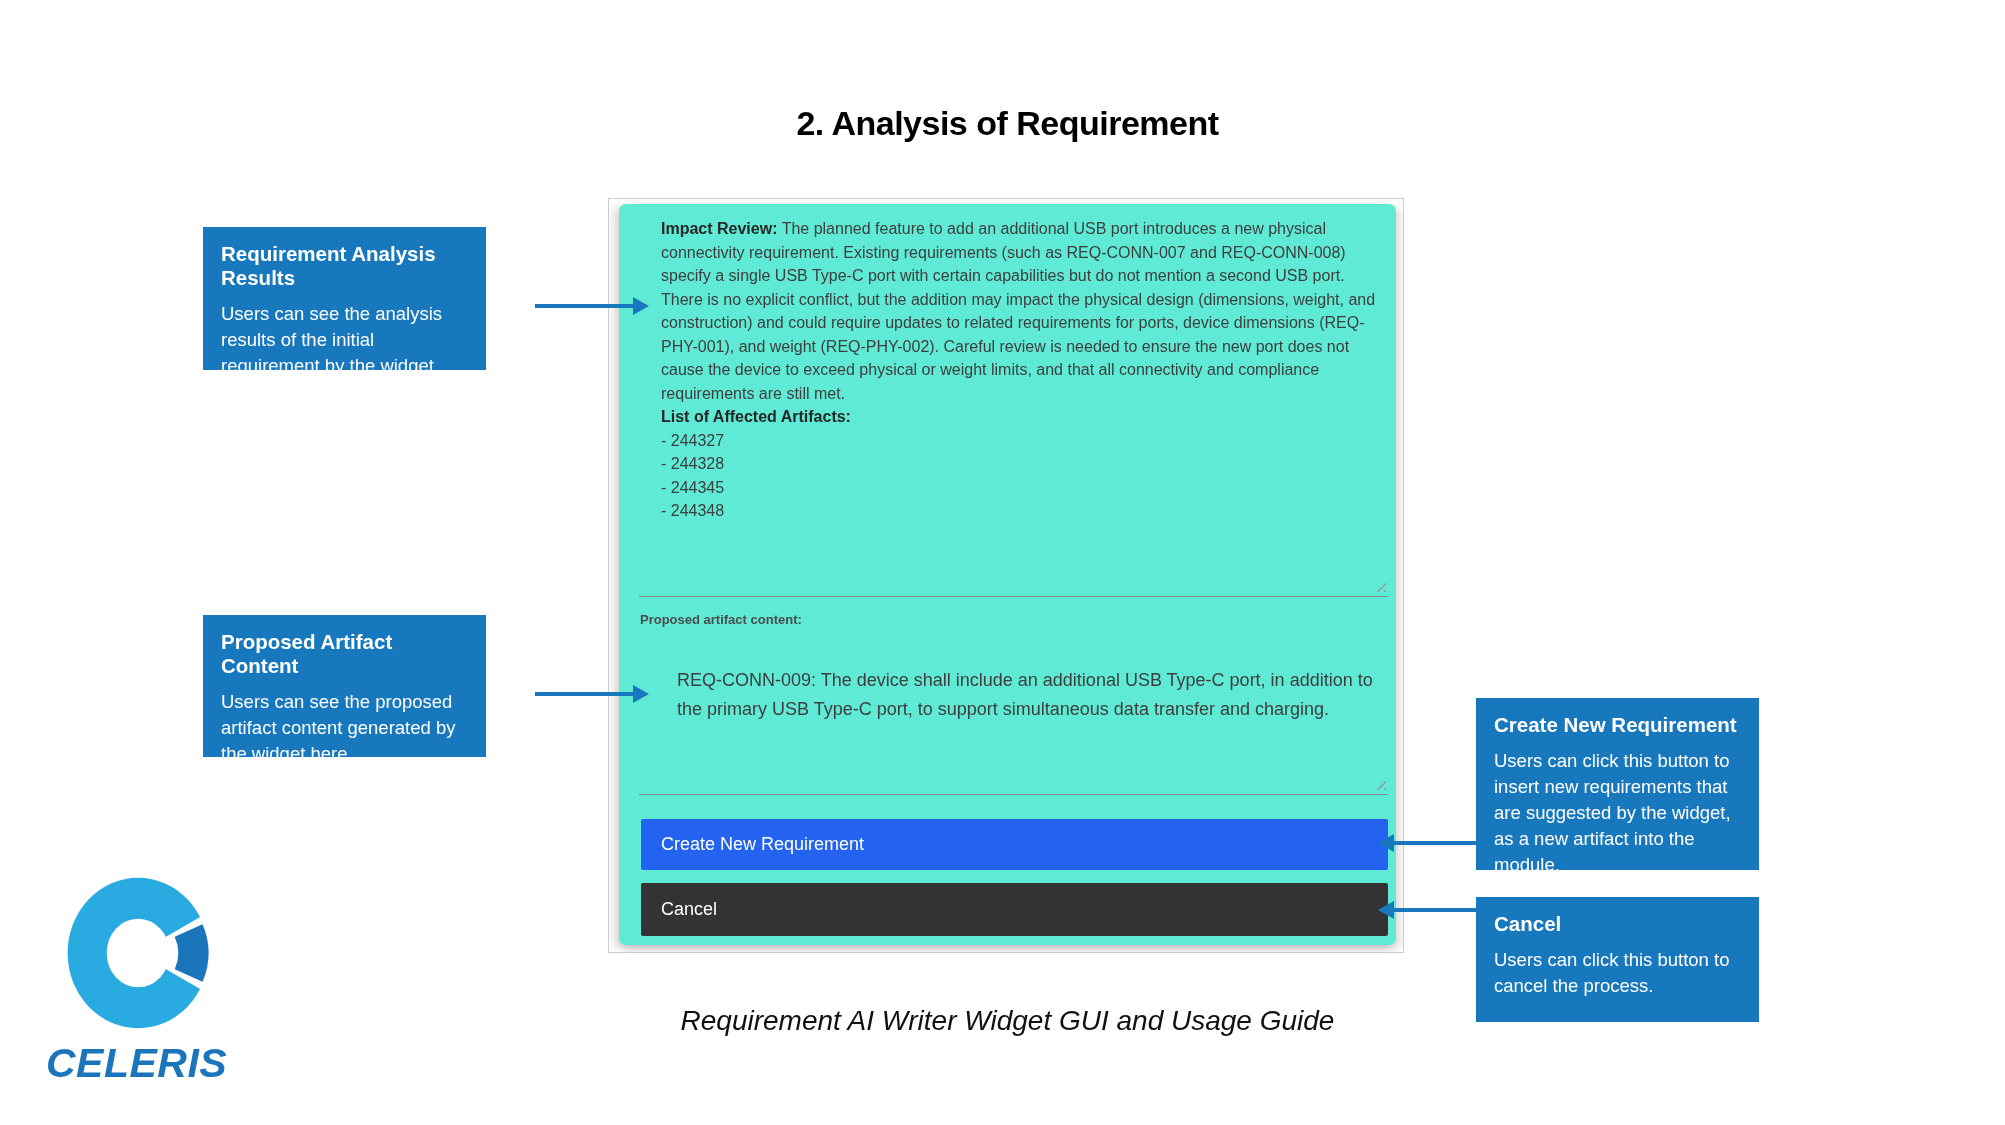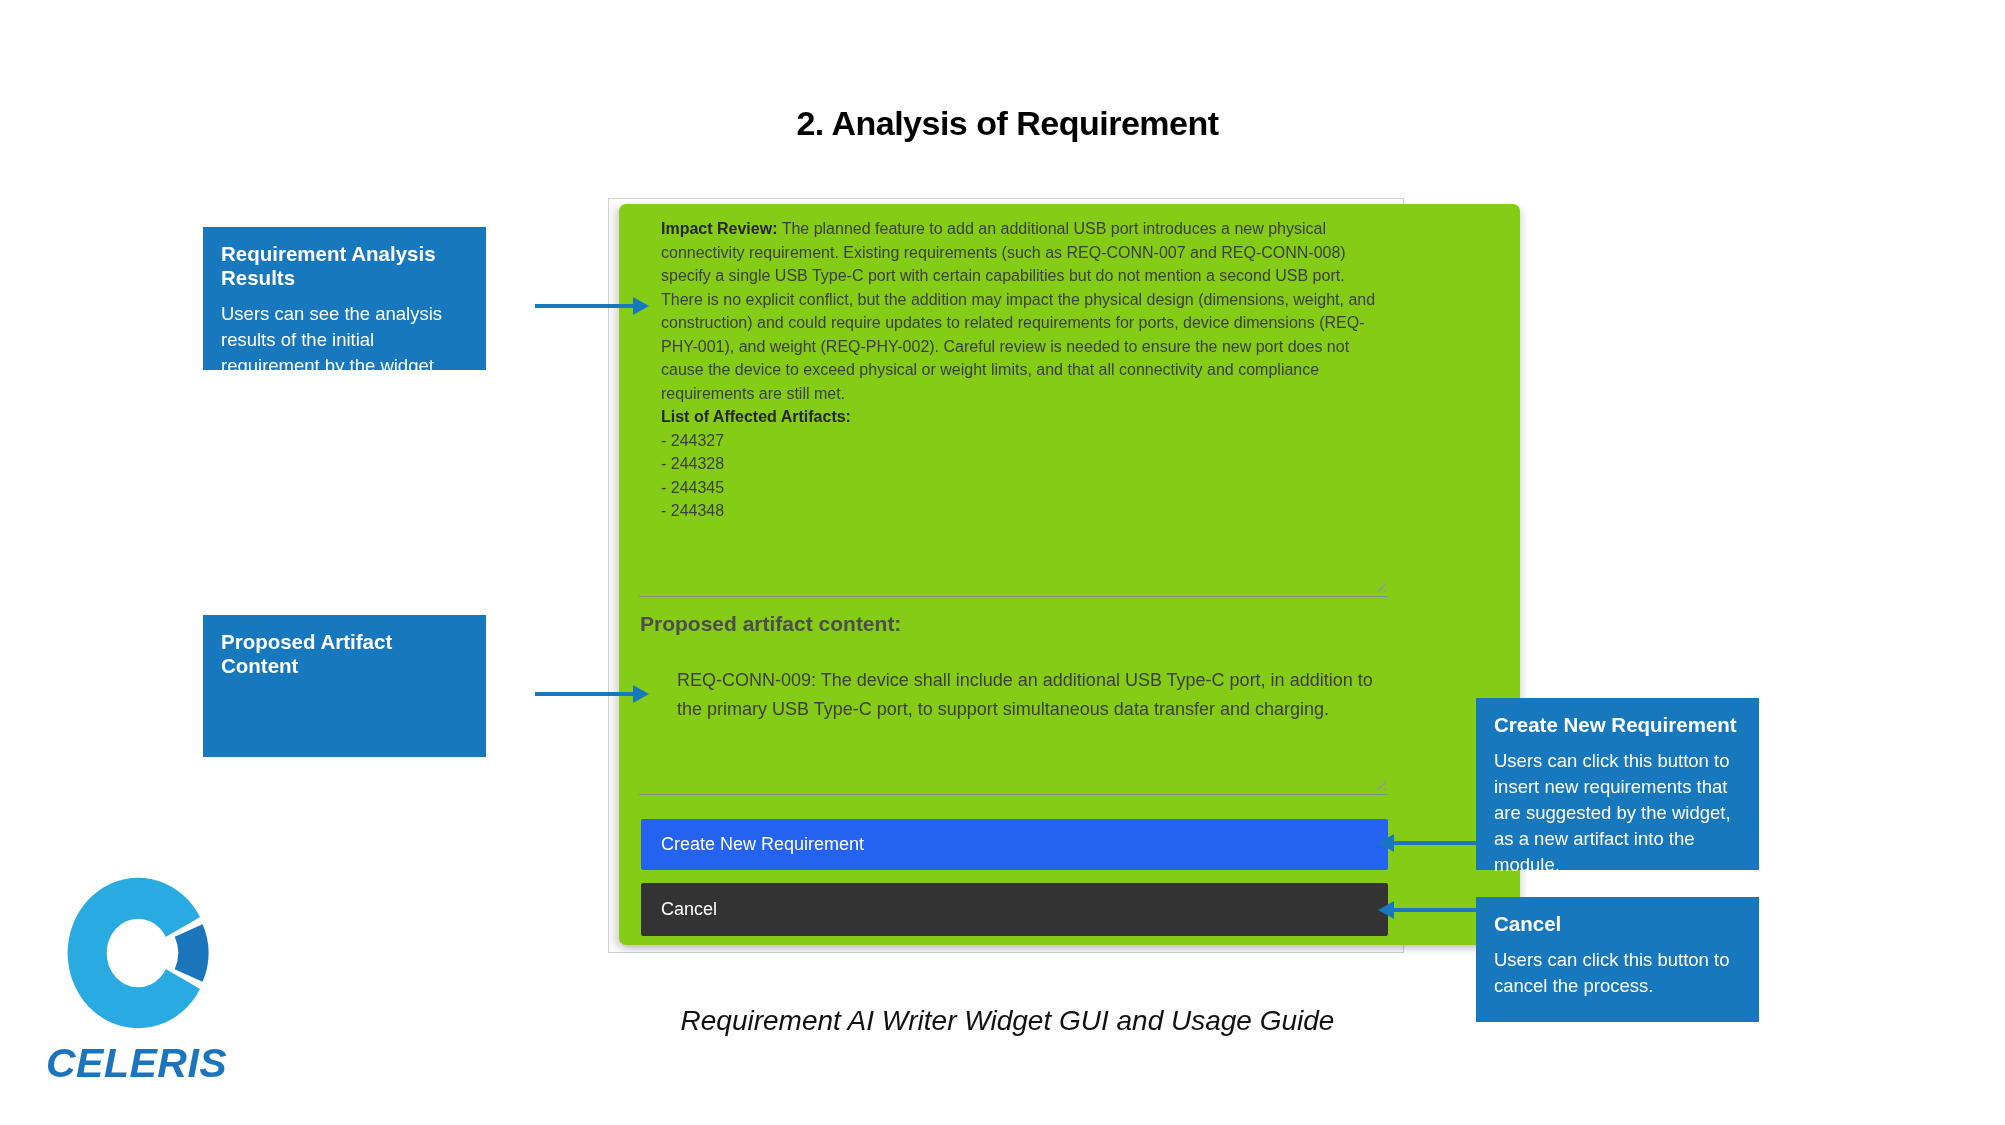--- a/index.html
+++ b/index.html
@@ -8,38 +8,38 @@
 
   
   .page-title{position:absolute;left:0;top:104px;width:2015px;text-align:center;
               font-size:34px;font-weight:bold;color:#000;letter-spacing:-0.5px;}
   .page-caption{position:absolute;left:0;top:1005px;width:2015px;text-align:center;
               font-size:28px;font-style:italic;color:#111;}
 
   
   .panel{position:absolute;left:608px;top:198px;width:796px;height:755px;
          background:#fbfbfb;border:1px solid #cfcfcf;box-sizing:border-box;}
-  .card{position:absolute;left:10px;top:5px;width:901px;height:741px;background:#84cc16;
+  .card{position:absolute;left:10px;top:5px;width:777px;height:741px;background:#5eead4;
         border-radius:7px;
         box-shadow:-5px 3px 7px rgba(0,0,0,0.12), 3px 4px 7px rgba(0,0,0,0.14);}
 
   .analysis-text{position:absolute;left:42px;top:13px;width:716px;
                  font-size:16px;line-height:23.5px;color:#3e3e3e;}
   .analysis-text .b,.b{font-weight:bold;color:#262626;}
 
   .sep{position:absolute;left:20px;width:749px;height:0;border-top:1.5px solid #8a8a8a;}
   .sep1{top:392px;}
   .sep2{top:590px;}
   .grip{position:absolute;width:13px;height:13px;
         clip-path:polygon(100% 0,100% 100%,0 100%);
         background:repeating-linear-gradient(-45deg,#999 0 1.6px,transparent 1.6px 5px);}
   .grip1{left:754px;top:375px;}
   .grip2{left:754px;top:573px;}
 
-  .proposed-label{position:absolute;left:21px;top:408px;font-size:21px;font-weight:bold;color:#4d4d4d;}
+  .proposed-label{position:absolute;left:21px;top:408px;font-size:13px;font-weight:bold;color:#4d4d4d;}
   .proposed-text{position:absolute;left:58px;top:462px;width:700px;
                  font-size:18px;line-height:28.5px;color:#3e3e3e;}
 
   .btn{position:absolute;left:22px;width:747px;display:flex;align-items:center;
        color:#fff;font-size:18px;padding-left:20px;box-sizing:border-box;
        border:none;border-radius:2px;cursor:pointer;font-family:inherit;text-align:left;}
   .btn-create{top:615px;height:51px;background:var(--primary-button-blue,#2463EF);}
   .btn-cancel{top:679px;height:53px;background:var(--cancel-button-dark,#333333);}
 
   
@@ -105,20 +105,21 @@
     </div>
   </div>
 
   <div class="note note-analysis">
     <h3>Requirement Analysis Results</h3>
     <p>Users can see the analysis results of the initial requirement by the widget here.</p>
   </div>
 
   <div class="note note-proposed">
     <h3>Proposed Artifact Content</h3>
+    <p>Users can see the proposed artifact content generated by the widget here.</p>
   </div>
 
   <div class="note note-create">
     <h3>Create New Requirement</h3>
     <p>Users can click this button to insert new requirements that are suggested by the widget, as a new artifact into the module.</p>
   </div>
 
   <div class="note note-cancel">
     <h3>Cancel</h3>
     <p>Users can click this button to cancel the process.</p>

